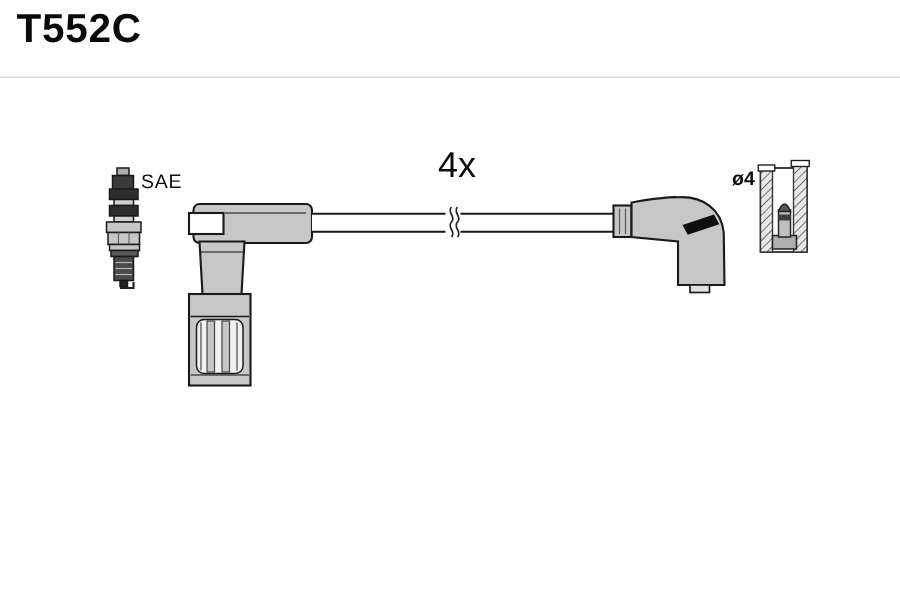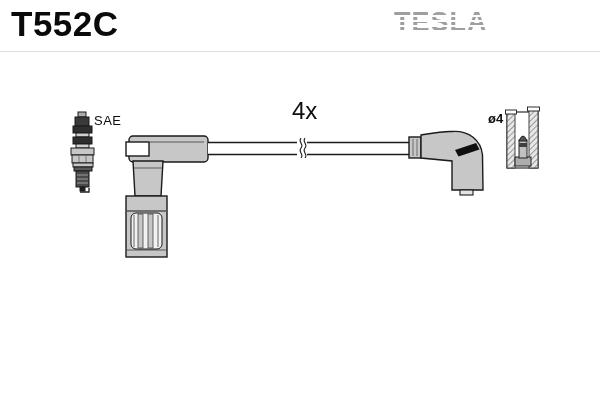--- a/index.html
+++ b/index.html
@@ -1,21 +1,21 @@
 <!DOCTYPE html>
 <html style="--background: #ffffff; --outline: #1a1a1a; --fill-gray: #c7c7c7; --dark-detail: #3a3a3a; --brand-gray: #9da19d;"><head>
 <meta charset="utf-8">
 <style>
   html,body{margin:0;padding:0;background:#fff;}
   .page{
     position:relative;width:600px;height:400px;background:var(--background,#fff);
     font-family:"Liberation Sans",sans-serif;overflow:hidden;
   }
   .part-number{
-    position:absolute;left:11px;top:4px;font-size:35px;font-weight:bold;
+    position:absolute;left:11px;top:4px;font-size:27px;font-weight:bold;
     color:#0a0a0a;letter-spacing:0.5px;
   }
   .subtitle{
     position:absolute;left:12px;top:32px;font-size:11px;color:#1c1c1c;
     letter-spacing:0.3px;
   }
   .brand-logo{
     position:absolute;left:394px;top:7px;width:104px;height:30px;
     font-size:27px;font-weight:bold;letter-spacing:1px;
     color:var(--brand-gray,#9da19d);line-height:30px;
@@ -36,27 +36,20 @@
   .label-qty{left:292px;top:97px;font-size:24px;text-align:right;}
   .label-dia{left:488px;top:111px;font-size:13px;font-weight:600;}
 </style>
 </head>
 <body>
 
 <div class="page">
 
   <div class="part-number">T552C</div>
 
-  <div class="brand-logo">
-    <span>TESLA</span>
-    <div class="logo-stripe s1"></div>
-    <div class="logo-stripe s2"></div>
-    <div class="logo-stripe s3"></div>
-    <div class="logo-stripe s4"></div>
-  </div>
 
   <div class="header-divider"></div>
 
   <svg class="diagram-svg" width="600" height="400" viewBox="0 0 600 400" xmlns="http://www.w3.org/2000/svg">
     <defs>
       <pattern id="hatch" width="4" height="4" patternUnits="userSpaceOnUse" patternTransform="rotate(45)">
         <rect width="4" height="4" fill="#e8e8e8"></rect>
         <line x1="0" y1="0" x2="0" y2="4" stroke="#555" stroke-width="1.1"></line>
       </pattern>
     </defs>

